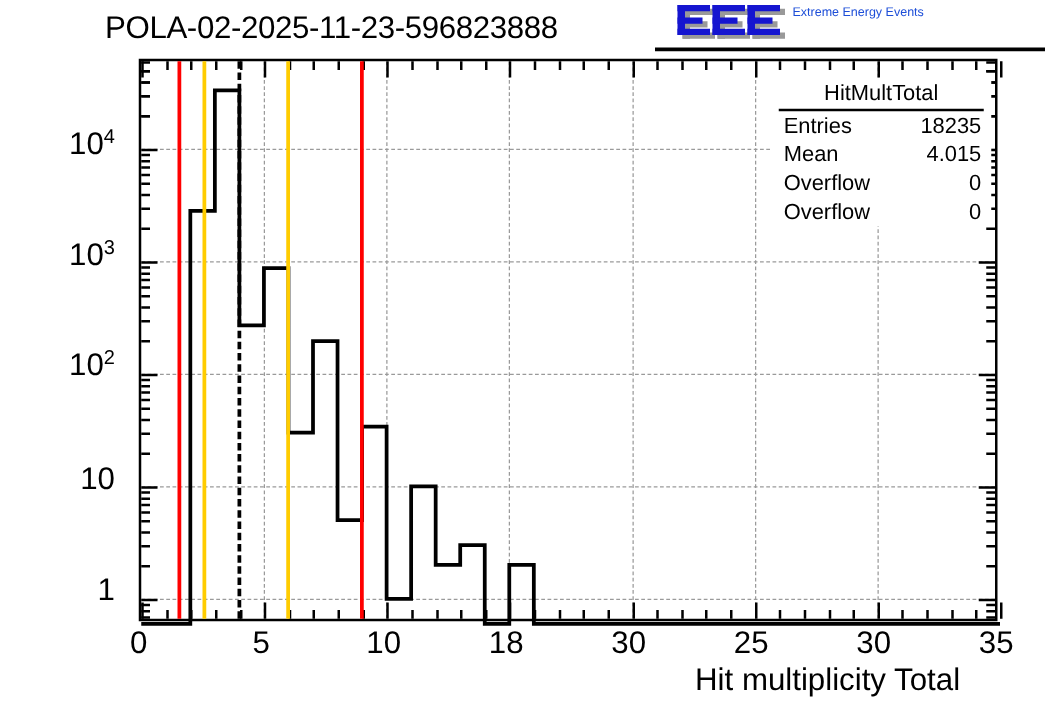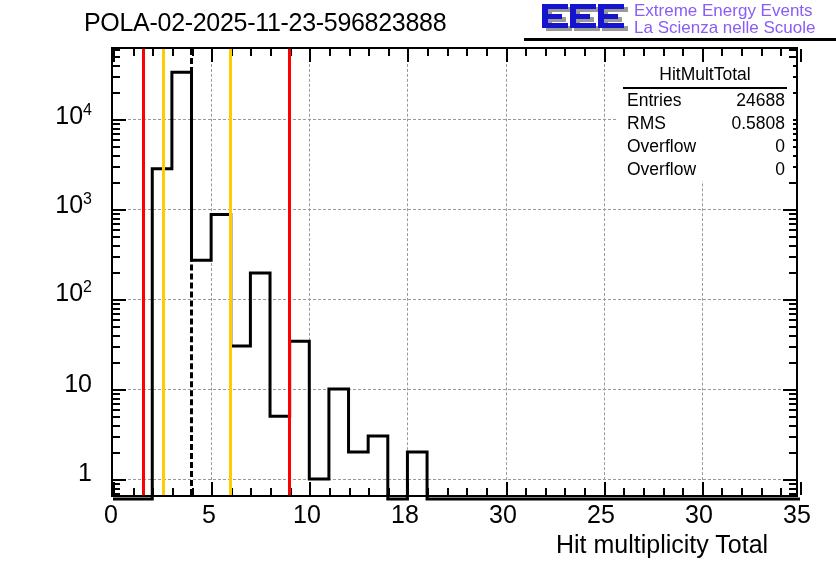--- a/index.html
+++ b/index.html
@@ -30,22 +30,22 @@
   }
   #logo-mark{
     position:absolute;left:0px;top:1px;
     width:88px;height:32px;
   }
   #logo-text{
     position:absolute;left:94px;top:0px;
     line-height:17px;
   }
   #logo-text div{
-    font-size:17px;
-    color:#8b5cf6;
+    font-size:10px;
+    color:#1d4ed8;
     white-space:nowrap;
     font-weight:normal;
   }
   #logo-rule{
     position:absolute;left:524px;top:38px;width:312px;height:3px;background:#000;
   }
 
   
   #frame{
     position:absolute;
@@ -166,21 +166,20 @@
         <rect x="30" y="11" width="20" height="5"></rect>
         <rect x="30" y="20" width="26" height="5"></rect>
         <rect x="58" y="1" width="26" height="5"></rect>
         <rect x="58" y="1" width="6" height="24"></rect>
         <rect x="58" y="11" width="20" height="5"></rect>
         <rect x="58" y="20" width="26" height="5"></rect>
       </g>
     </svg>
     <div id="logo-text">
       <div>Extreme Energy Events</div>
-      <div>La Scienza nelle Scuole</div>
     </div>
   </div>
   <div id="logo-rule"></div>
 
   <div class="ylabel" style="left:22px;top:458px;">1</div>
   <div class="ylabel" style="left:22px;top:369px;">10</div>
   <div class="ylabel" style="left:22px;top:278px;">10<sup>2</sup></div>
   <div class="ylabel" style="left:22px;top:190px;">10<sup>3</sup></div>
   <div class="ylabel" style="left:22px;top:101px;">10<sup>4</sup></div>
 
@@ -394,25 +393,25 @@
         <div class="marker" style="left: 116.271px; background: rgb(255, 204, 0);"></div>
         <div class="marker" style="left: 175.157px; background: rgb(255, 0, 0);"></div>
       </div>
 
   </div>
 
   <div id="stats">
     <div id="stats-title">HitMultTotal</div>
     <div class="stats-row">
       <span class="k">Entries</span>
-      <span class="v">24688</span>
+      <span class="v">18235</span>
     </div>
     <div class="stats-row">
-      <span class="k">RMS</span>
-      <span class="v">0.5808</span>
+      <span class="k">Mean</span>
+      <span class="v">4.015</span>
     </div>
     <div class="stats-row">
       <span class="k">Overflow</span>
       <span class="v">0</span>
     </div>
     <div class="stats-row">
       <span class="k">Overflow</span>
       <span class="v">0</span>
     </div>
   </div>

